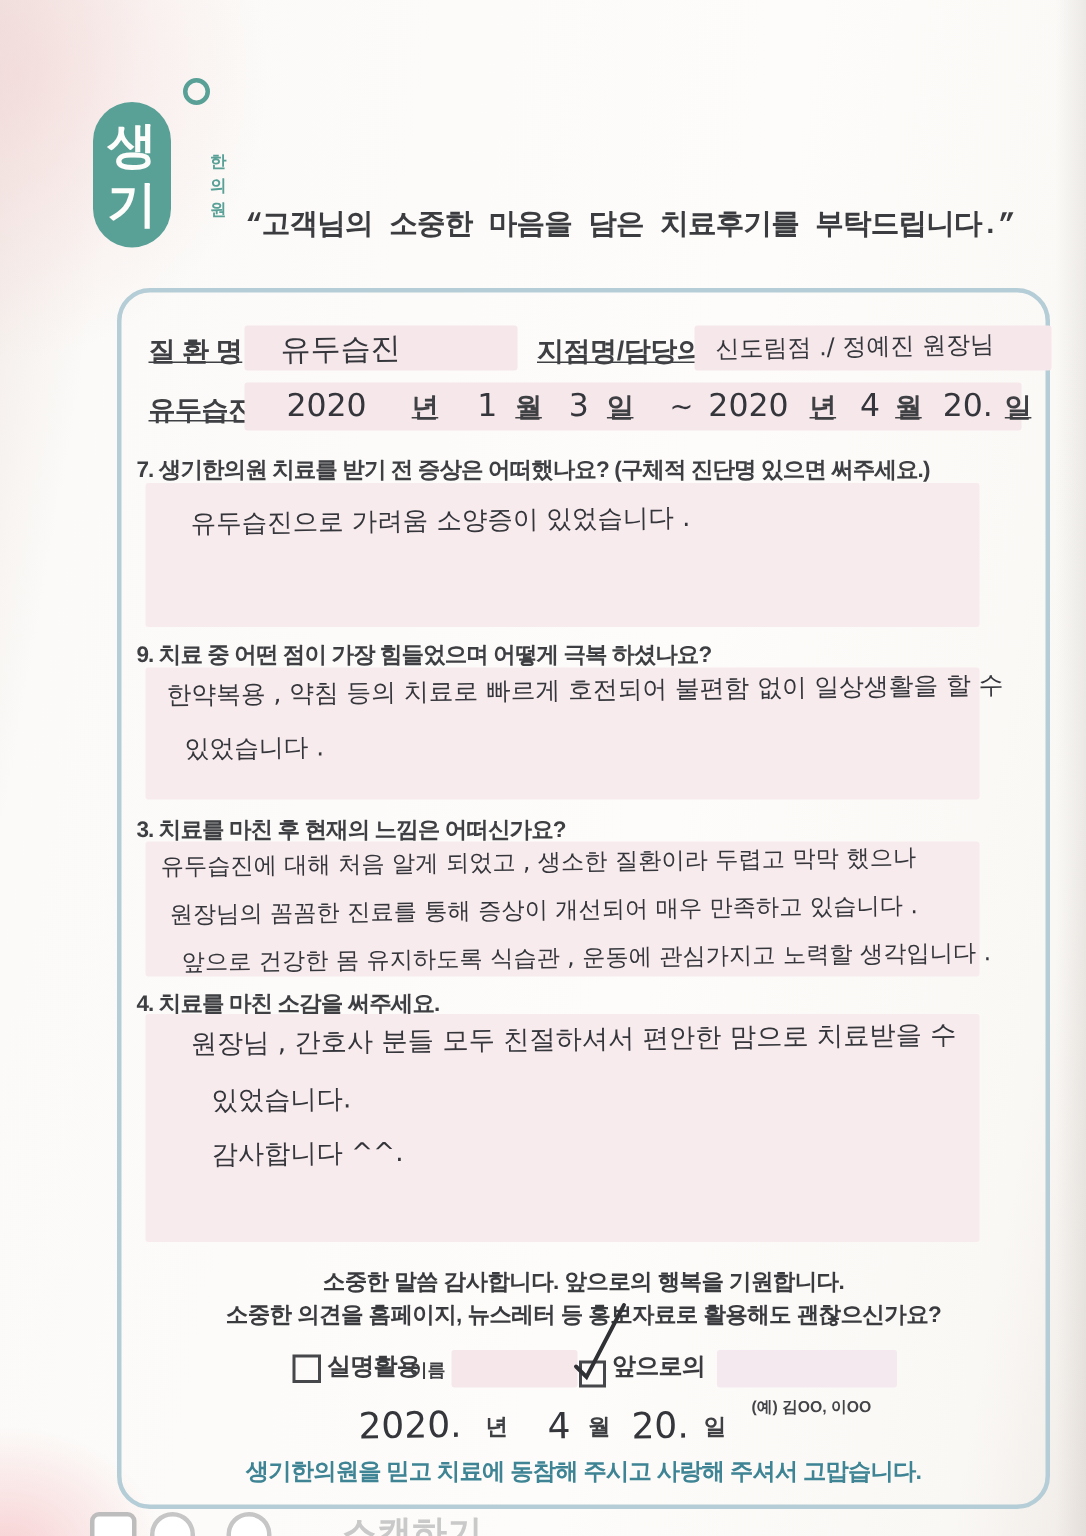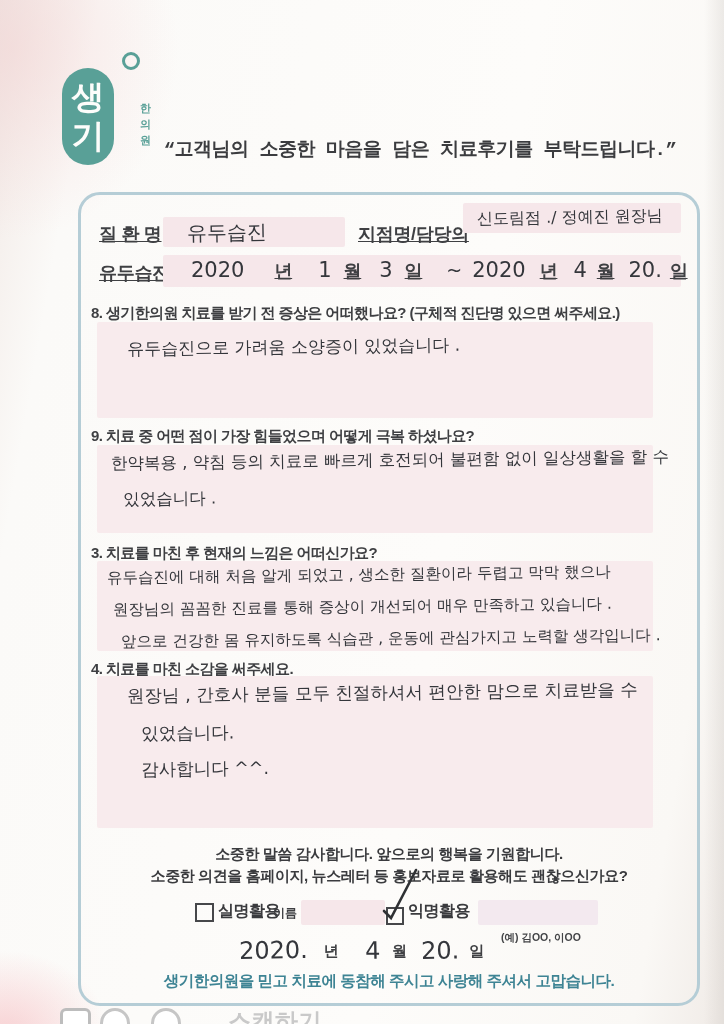--- a/index.html
+++ b/index.html
@@ -70,42 +70,42 @@
 
   <div class="subtitle">“고객님의 소중한 마음을 담은 치료후기를 부탁드립니다.”</div>
 
   <div class="form-box">
 
     <div class="lbl" style="left:18px;top:27px;">질 환 명</div>
     <div class="field" style="left:82px;top:22px;width:182px;height:30px;">
       <span class="hw rot" style="font-size:20px;margin:3px 0 0 24px;">유두습진</span>
     </div>
     <div class="lbl" style="left:277px;top:27px;">지점명/담당의</div>
-    <div class="field" style="left:382px;top:8px;width:218px;height:30px;">
+    <div class="field" style="left:382px;top:22px;width:238px;height:30px;">
       <span class="hw rot" style="font-size:16px;margin:6px 0 0 14px;">신도림점 ./ 정예진 원장님</span>
     </div>
 
     <div class="lbl" style="left:18px;top:66px;">유두습진</div>
     <div class="field" style="left:82px;top:60px;width:518px;height:32px;display:flex;align-items:baseline;padding-top:3px;box-sizing:border-box;">
       <span class="hw" style="font-size:21px;margin-left:28px;">2020</span>
       <span class="lbl" style="position:static;margin-left:30px;">년</span>
       <span class="hw" style="font-size:21px;margin-left:26px;">1</span>
       <span class="lbl" style="position:static;margin-left:12px;">월</span>
       <span class="hw" style="font-size:21px;margin-left:18px;">3</span>
       <span class="lbl" style="position:static;margin-left:12px;">일</span>
       <span class="hw" style="font-size:19px;margin-left:24px;">~</span>
       <span class="hw" style="font-size:21px;margin-left:10px;">2020</span>
       <span class="lbl" style="position:static;margin-left:14px;">년</span>
       <span class="hw" style="font-size:21px;margin-left:16px;">4</span>
       <span class="lbl" style="position:static;margin-left:10px;">월</span>
       <span class="hw" style="font-size:21px;margin-left:14px;">20.</span>
       <span class="lbl" style="position:static;margin-left:8px;">일</span>
     </div>
 
-    <div class="q" style="top:109px;">8. 생기한의원 치료를 받기 전 증상은 어떠했나요? (구체적 진단명 있으면 써주세요.)</div>
+    <div class="q" style="top:109px;">7. 생기한의원 치료를 받기 전 증상은 어떠했나요? (구체적 진단명 있으면 써주세요.)</div>
     <div class="ans" style="top:127px;height:96px;">
       <div class="hw line" style="font-size:17px;padding:16px 0 0 30px;">유두습진으로 가려움 소양증이 있었습니다 .</div>
     </div>
 
     <div class="q" style="top:232px;">9. 치료 중 어떤 점이 가장 힘들었으며 어떻게 극복 하셨나요?</div>
     <div class="ans" style="top:250px;height:88px;">
       <div class="hw line" style="font-size:16.5px;padding:8px 0 0 14px;">한약복용 , 약침 등의 치료로 빠르게 호전되어 불편함 없이 일상생활을 할 수</div>
       <div class="hw line" style="font-size:16.5px;padding:14px 0 0 26px;">있었습니다 .</div>
     </div>
 
@@ -128,21 +128,21 @@
 
     <div class="cb" style="left:114px;top:708px;width:15px;height:15px;"></div>
     <div class="consent-lbl" style="left:137px;top:706px;">실명활용</div>
     <div class="small-lbl" style="left:192px;top:710px;">이름 :</div>
     <div class="field" style="left:220px;top:705px;width:84px;height:25px;"></div>
 
     <div class="cb" style="left:305px;top:712px;width:14px;height:14px;"></div>
     <svg style="position:absolute;left:297px;top:672px;overflow:visible;" width="44" height="56" viewBox="0 0 44 56">
       <path d="M6 44 L13 51 L38 3" stroke="#2f3134" stroke-width="2.6" fill="none" stroke-linecap="round"></path>
     </svg>
-    <div class="consent-lbl" style="left:327px;top:706px;">익명활용</div>
+    <div class="consent-lbl" style="left:327px;top:706px;">앞으로의</div>
     <div class="field" style="left:397px;top:705px;width:120px;height:25px;background:#f3e9ef;"></div>
     <div class="example" style="left:420px;top:736px;">(예) 김OO, 이OO</div>
 
     <div class="date-row">
       <span class="hw rot" style="font-size:24px;">2020.</span>
       <span class="unit" style="margin-left:16px;">년</span>
       <span class="hw rot" style="font-size:24px;margin-left:26px;">4</span>
       <span class="unit" style="margin-left:12px;">월</span>
       <span class="hw rot" style="font-size:24px;margin-left:14px;">20.</span>
       <span class="unit" style="margin-left:10px;">일</span>

